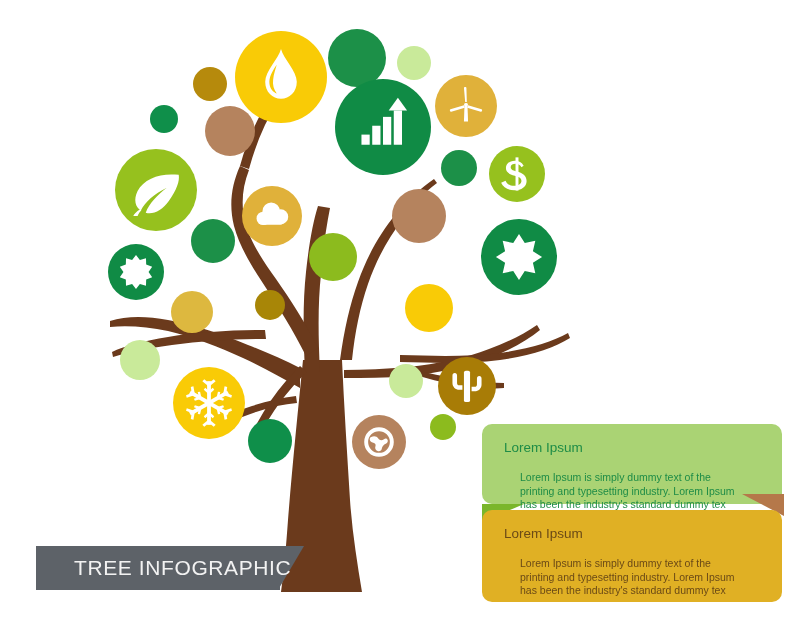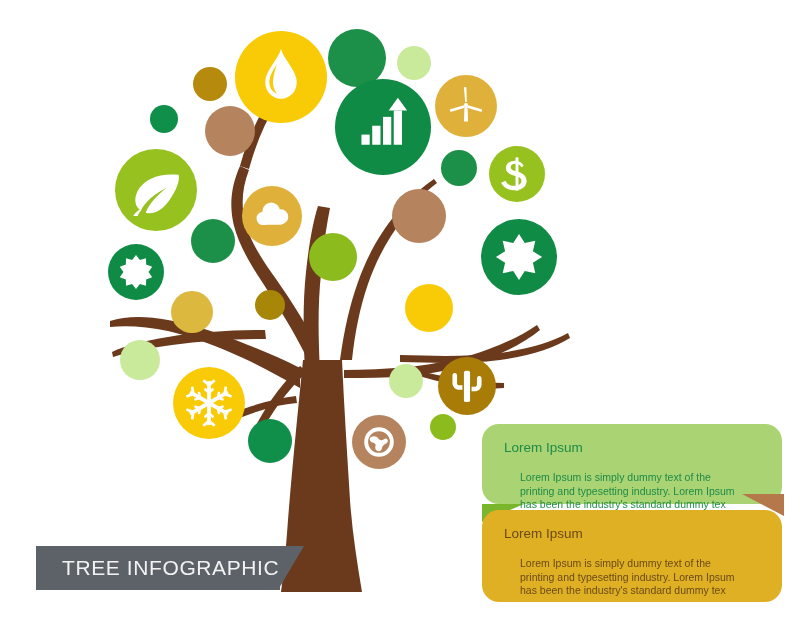--- a/index.html
+++ b/index.html
@@ -18,21 +18,21 @@
     overflow: hidden;
   }
   #art {
     position: absolute;
     left: 0; top: 0;
     width: 800px;
     height: 623px;
   }
   .callout {
     position: absolute;
-    border-radius: 17px;
+    border-radius: 10px;
     box-sizing: border-box;
     padding: 16px 22px 14px 22px;
   }
   .callout-green {
     left: 482px;
     top: 424px;
     width: 300px;
     height: 80px;
     background: #aad374;
   }
@@ -88,21 +88,21 @@
   .banner-skew {
     position: absolute;
     left: 278px;
     top: 546px;
     width: 0; height: 0;
     border-top: 44px solid #5d6268;
     border-right: 26px solid transparent;
   }
   .banner-label {
     position: absolute;
-    left: 62px;
+    left: 74px;
     top: 556px;
     font-size: 21px;
     letter-spacing: 0.6px;
     color: #f2f2f2;
     white-space: nowrap;
   }
 </style>
 </head>
 <body>
 

